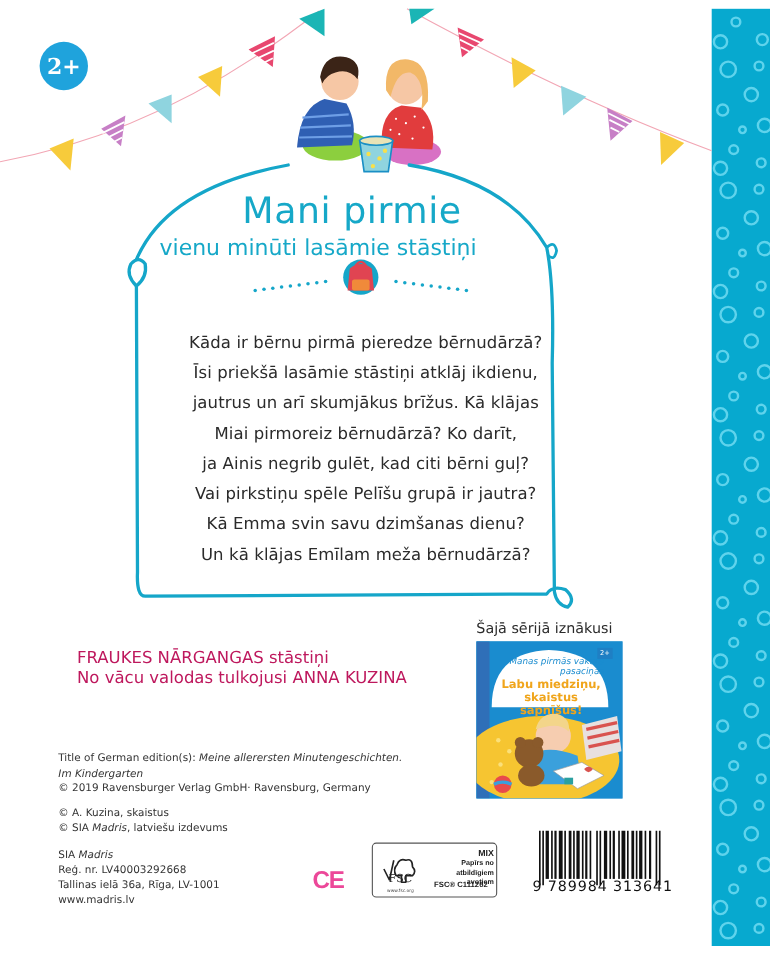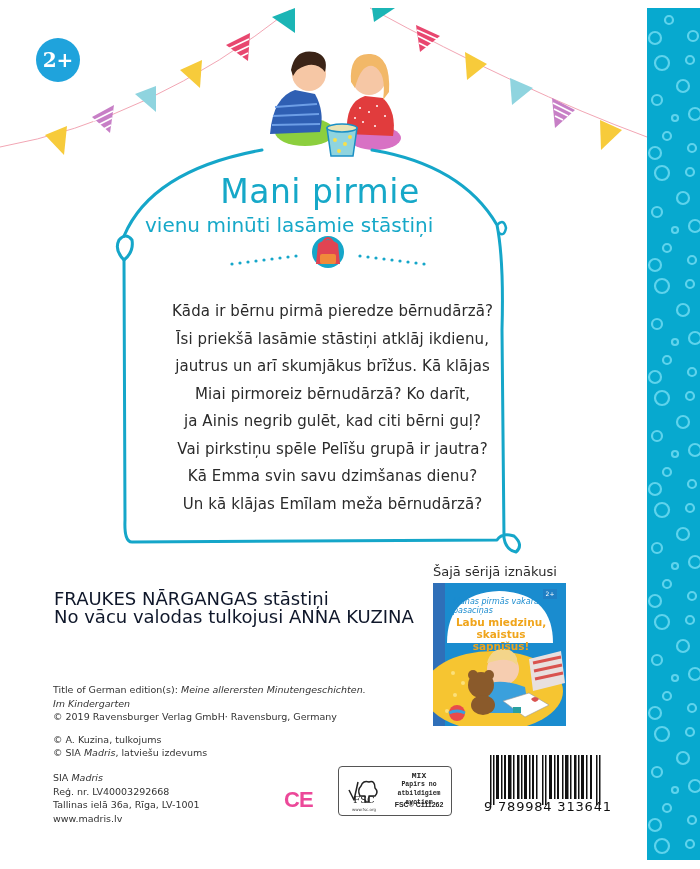--- a/index.html
+++ b/index.html
@@ -12,33 +12,33 @@
                color:#fff; font-weight:bold; font-size:20px; text-align:center; line-height:44px;
                font-family:"DejaVu Serif", serif; }
   .bunting { left:0; top:0; }
   .kids { left:265px; top:42px; }
   .frame { left:112px; top:140px; }
   .title1 { left:0; width:640px; top:172px; text-align:center; color:#16a8c8; font-size:33px;
             font-family:"DejaVu Sans", sans-serif; letter-spacing:0.5px; }
   .title2 { left:145px; top:213px; color:#16a8c8; font-size:20px; width:370px; text-align:left; }
   .blurb { left:150px; top:298px; width:365px; text-align:center; font-size:15px; line-height:27.5px;
            color:#2b2b2b; font-family:"DejaVu Sans", sans-serif; letter-spacing:0.1px; }
-  .credits { left:54px; top:590px; font-size:18px; line-height:17.5px; color:#0f172a; }
+  .credits { left:70px; top:590px; font-size:15px; line-height:17.5px; color:#be185d; }
   .legal { left:53px; top:683px; font-size:9.5px; line-height:13.5px; color:#333; }
   .legal2 { left:53px; top:733px; font-size:9.5px; line-height:13px; color:#333; }
   .pub { left:53px; top:771px; font-size:9.5px; line-height:13.5px; color:#333; }
   .series-label { left:433px; top:564px; font-size:13px; color:#2b2b2b; }
   .series-cover { left:433px; top:583px; width:133px; height:143px; background:#1a8ccf; overflow:hidden; }
   .ce-mark { left:284px; top:787px; font-size:22px; font-weight:bold; color:#ec4899; letter-spacing:-1px;
              font-family:"Liberation Sans", sans-serif; }
   .fsc { left:338px; top:766px; width:112px; height:48px; border:1.2px solid #555; border-radius:4px; background:#fff; }
   .fsc .logo { position:absolute; left:6px; top:3px; width:36px; height:42px; text-align:center; }
   .fsc .fsc-text { position:absolute; left:4px; top:27px; width:42px; text-align:center; font-family:"DejaVu Serif", serif; font-size:10px; color:#222; }
   .fsc .fsc-url { position:absolute; left:4px; top:40px; width:42px; text-align:center; font-size:4px; color:#444; }
-  .fsc .mix { position:absolute; left:50px; top:4px; width:60px; text-align:center; font-size:7.5px; font-weight:bold; color:#222; font-family:Liberation Mono, monospace; line-height:9px; }
+  .fsc .mix { position:absolute; left:50px; top:4px; width:60px; text-align:right; font-size:7.5px; font-weight:bold; color:#222; font-family:Liberation Sans, sans-serif; line-height:9px; }
   .fsc .code { position:absolute; left:50px; top:34px; width:60px; text-align:center; font-size:7px; font-weight:bold; color:#222; font-family:"Liberation Sans", sans-serif; }
   .barcode { left:490px; top:755px; }
   .barcode-num { left:484px; top:799px; font-size:13px; color:#111; letter-spacing:0.8px; font-family:"DejaVu Sans", sans-serif; }
   i { font-style:italic; }
 </style>
 </head>
 <body>
 
 <div class="abs strip">
   <svg width="53" height="852" viewBox="0 0 53 852">
@@ -243,21 +243,21 @@
   <div><span>FRAUKES NĀRGANGAS</span> <span>stāstiņi</span></div>
   <div><span>No vācu valodas tulkojusi</span> <span>ANNA KUZINA</span></div>
 </div>
 
 <div class="abs legal">
   <div><span>Title of German edition(s):</span> <i>Meine allerersten Minutengeschichten.</i></div>
   <div><i>Im Kindergarten</i></div>
   <div>© 2019 Ravensburger Verlag GmbH· Ravensburg, Germany</div>
 </div>
 <div class="abs legal2">
-  <div>© A. Kuzina, tulkojums</div>
+  <div>© A. Kuzina, skaistus</div>
   <div><span>© SIA</span> <i>Madris</i><span>, latviešu izdevums</span></div>
 </div>
 
 <div class="abs pub">
   <div><span>SIA</span> <i>Madris</i></div>
   <div>Reģ. nr. LV40003292668</div>
   <div>Tallinas ielā 36a, Rīga, LV-1001</div>
   <div>www.madris.lv</div>
 </div>
 
@@ -288,21 +288,21 @@
     <circle cx="40" cy="92" r="5" fill="#8a5a2b"></circle>
       <circle cx="56" cy="92" r="5" fill="#8a5a2b"></circle>
     <ellipse cx="50" cy="122" rx="12" ry="10" fill="#8a5a2b"></ellipse>
     <path d="M70,118 L96,110 L116,122 L92,134 Z" fill="#ffffff" stroke="#999" stroke-width="0.6"></path>
     <path d="M98,116 Q102,112 106,116 Q102,122 98,116" fill="#d9534f"></path>
     <rect x="80" y="124" width="8" height="6" fill="#2aa0a0"></rect>
     <circle cx="24" cy="130" r="8" fill="#e84b4b"></circle>
     <path d="M16,130 Q24,126 32,130" stroke="#3aa0dc" stroke-width="3" fill="none"></path>
     <rect x="110" y="6" width="14" height="10" fill="#1f7fc4"></rect>
   </svg>
-  <div style="position:absolute;left:20px;top:14px;width:96px;text-align:left;color:#1a8ccf;font-size:8px;line-height:9px;font-style:italic;">Manas pirmās vakara pasaciņas</div>
+  <div style="position:absolute;left:20px;top:14px;width:96px;text-align:right;color:#1a8ccf;font-size:8px;line-height:9px;font-style:italic;">Manas pirmās vakara pasaciņas</div>
   <div style="position:absolute;left:16px;top:33px;width:104px;text-align:center;color:#f0a51b;font-size:10.5px;line-height:12px;font-weight:bold;">
     <div>Labu miedziņu,</div>
     <div>skaistus sapnīšus!</div>
   </div>
   <div style="position:absolute;left:110px;top:6px;width:14px;text-align:center;color:#fff;font-size:6px;line-height:10px;">2+</div>
 </div>
 
 <div class="abs ce-mark">CE</div>
 
 <div class="abs fsc">

